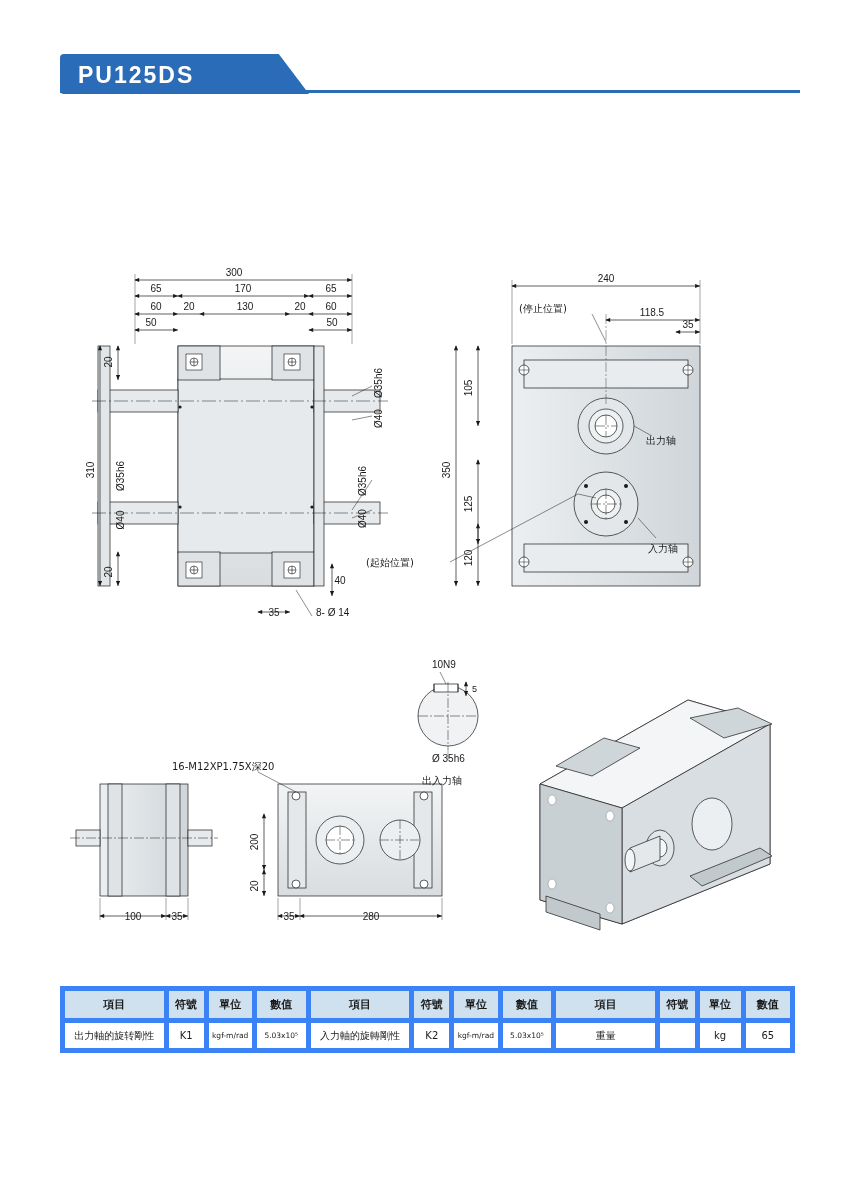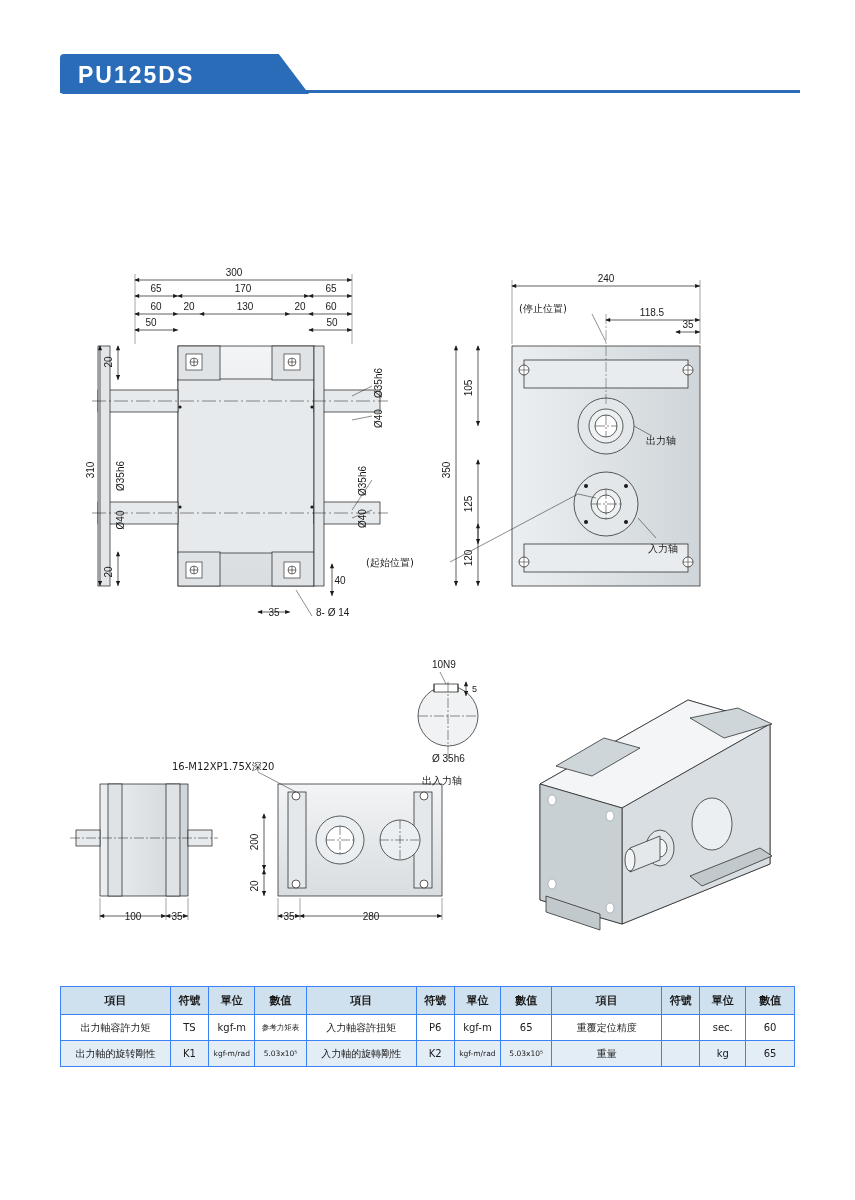--- a/index.html
+++ b/index.html
@@ -38,21 +38,21 @@
   .lbl{font-family:"Liberation Sans","DejaVu Sans",sans-serif;font-size:10px;fill:#1a1a1a;}
   .lbl-s{font-family:"Liberation Sans","DejaVu Sans",sans-serif;font-size:9px;fill:#1a1a1a;}
   .lbl-cjk{font-family:"DejaVu Sans","Liberation Sans",sans-serif;font-size:10px;fill:#1a1a1a;}
   
   .spec-table{
     position:absolute;left:60px;top:986px;width:735px;
     border-collapse:collapse;
     font-size:10px;
   }
   .spec-table th,.spec-table td{
-    border:1px solid #3b82f6;
+    border:5px solid #3b82f6;
     text-align:center;
     height:25px;
     padding:0 2px;
     font-family:"DejaVu Sans","Liberation Sans",sans-serif;
   }
   .spec-table thead th{
     background:#cfe0ee;font-weight:bold;font-size:11px;height:27px;
   }
   .spec-table tbody tr:nth-child(even){background:#e3edf6;}
   .spec-table tbody tr:nth-child(odd){background:#ffffff;}
@@ -374,34 +374,20 @@
       <th class="col-unit">單位</th>
       <th class="col-val">數值</th>
       <th class="col-item">項目</th>
       <th class="col-sym">符號</th>
       <th class="col-unit">單位</th>
       <th class="col-val">數值</th>
     </tr>
   </thead>
   <tbody>
     <tr>
-      <td>出力軸容許力矩</td>
-      <td>TS</td>
-      <td>kgf-m</td>
-      <td class="tiny">参考力矩表</td>
-      <td>入力軸容許扭矩</td>
-      <td>P6</td>
-      <td>kgf-m</td>
-      <td>65</td>
-      <td>重覆定位精度</td>
-      <td></td>
-      <td>sec.</td>
-      <td>60</td>
-    </tr>
-    <tr>
       <td>出力軸的旋转剛性</td>
       <td>K1</td>
       <td class="tiny">kgf-m/rad</td>
       <td class="tiny">5.03x10⁵</td>
       <td>入力軸的旋轉剛性</td>
       <td>K2</td>
       <td class="tiny">kgf-m/rad</td>
       <td class="tiny">5.03x10⁵</td>
       <td>重量</td>
       <td></td>

